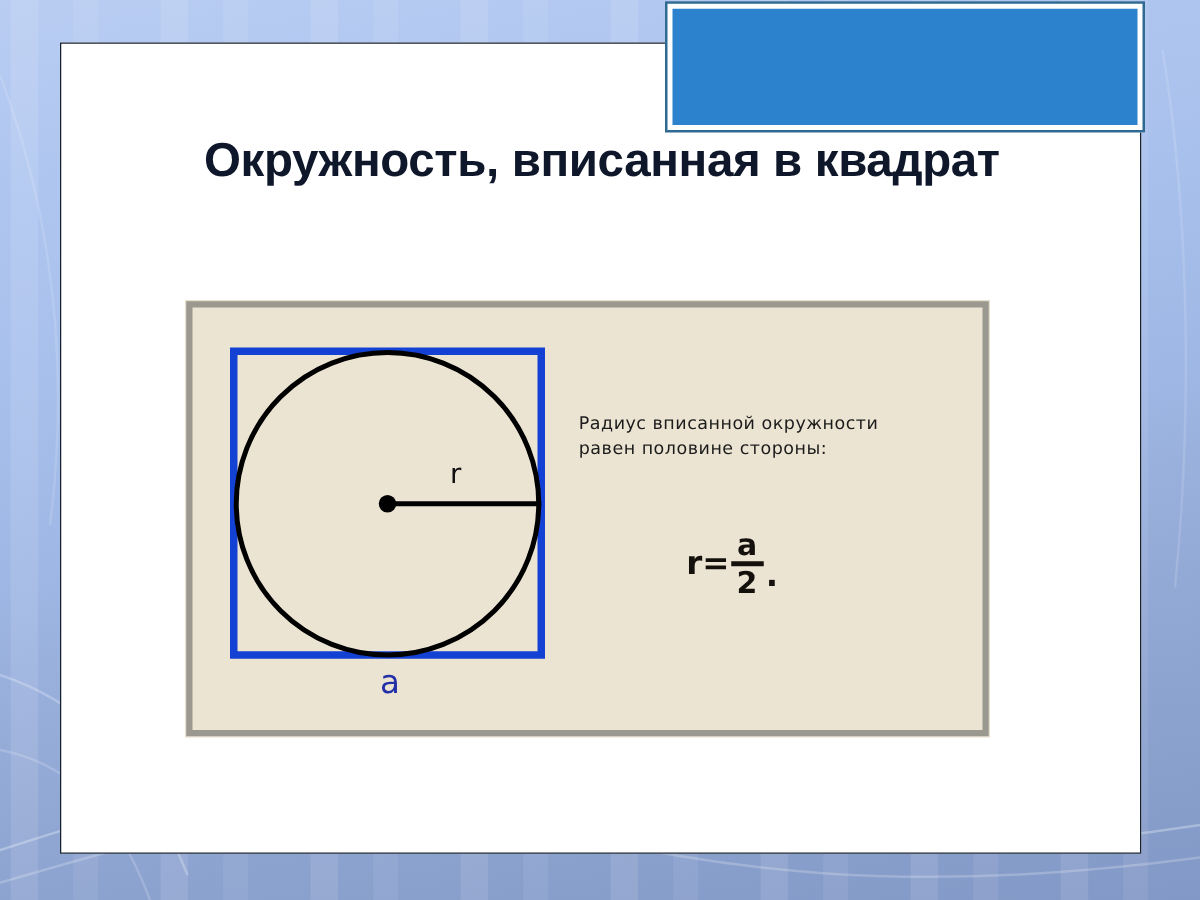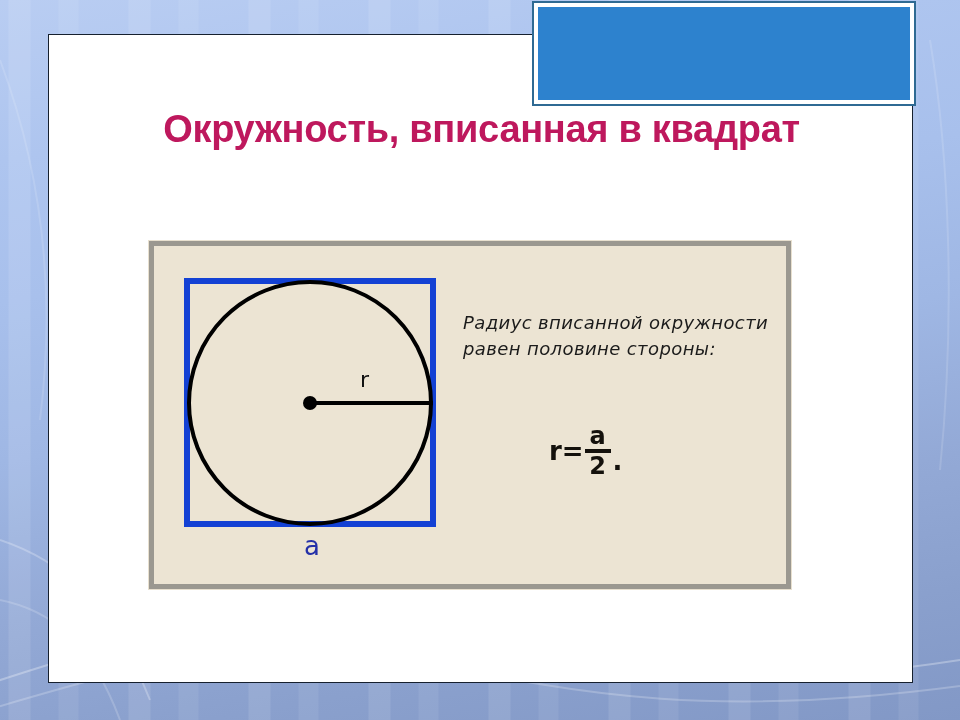--- a/index.html
+++ b/index.html
@@ -86,21 +86,21 @@
   
   #title {
     position: absolute;
     left: 0;
     top: 44px;
     width: 865px;
     text-align: center;
     font-size: 38px;
     font-weight: bold;
     line-height: 1.35;
-    color: #be185d;
+    color: #0f172a;
     letter-spacing: -0.3px;
   }
 
   
   #diagram {
     position: absolute;
     left: 100px;        
     top: 206px;         
     width: 642px;
     height: 348px;
@@ -112,29 +112,28 @@
 
   #fig-svg {
     position: absolute;
     left: 0;
     top: 0;
   }
 
   .expl-text {
     position: absolute;
     left: 309px;
-    top: 64px;
+    top: 84px;
     width: 330px;
     color: #1b1b1b;
-    font-size: 18px;
+    font-size: 14px;
     line-height: 1.42;
     letter-spacing: 0.4px;
     font-family: "DejaVu Sans", sans-serif;
     white-space: pre-line;
-    font-style: italic;
   }
 
   .formula {
     position: absolute;
     left: 395px;
     top: 178px;
     display: flex;
     align-items: center;
     color: #14110c;
     font-weight: bold;

